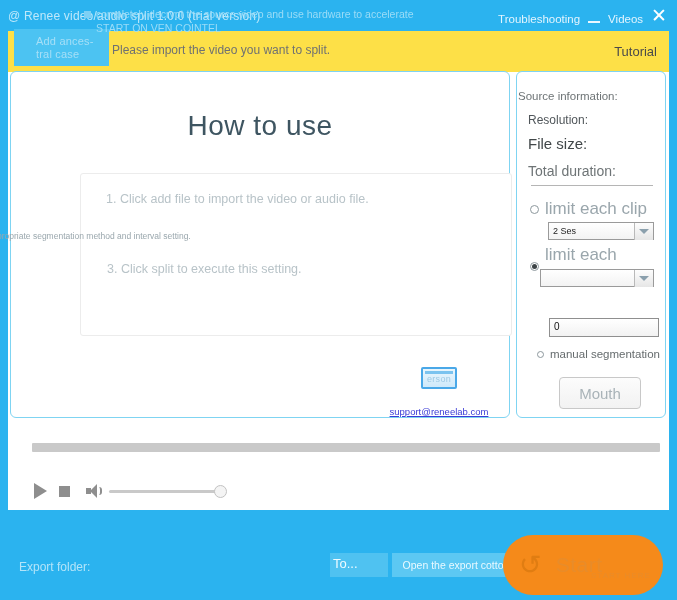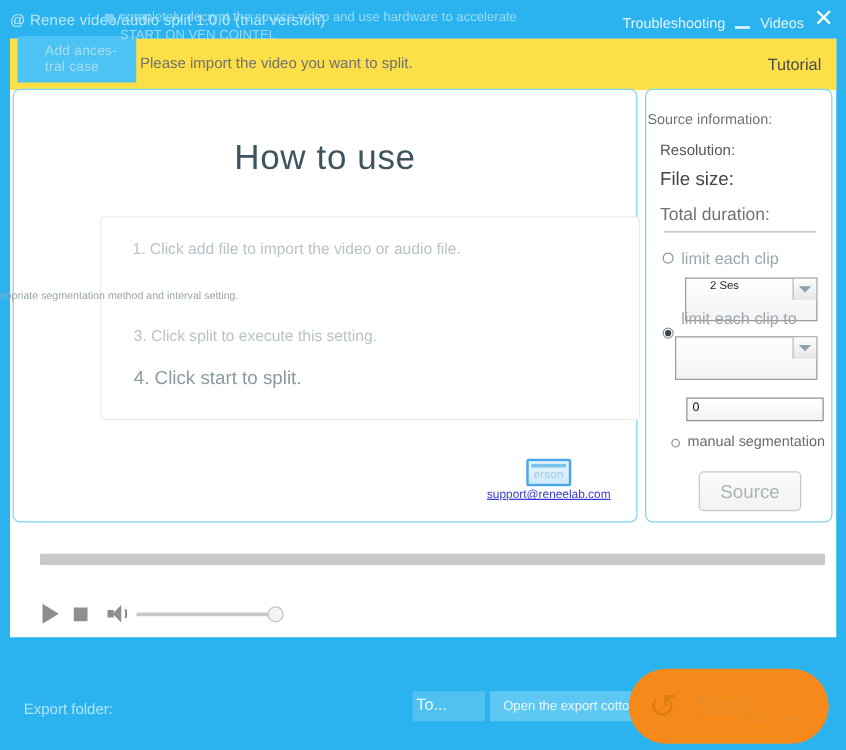--- a/index.html
+++ b/index.html
@@ -108,21 +108,21 @@
   .step1 { left: 25px; top: 18px;  font-size: 12.5px; }
   .step2 { left: -170px; top: 57px; font-size: 8.5px; color: #9aa7ad; }
   .step3 { left: 26px; top: 88px;  font-size: 12.5px; }
   .step4 { left: 26px; top: 120px; font-size: 15px; color: #8b9aa1; }
 
   .support-wrap {
     position: absolute; left: 378px; top: 295px;
     width: 100px; text-align: center;
   }
   .support-icon {
-    width: 36px; height: 22px; margin: 0 auto 1px;
+    width: 36px; height: 22px; margin: 0 auto 17px;
     border: 2px solid #4aa8e8;
     background: linear-gradient(#eaf6fd,#cfe9fa);
     position: relative;
     border-radius: 2px;
   }
   .support-icon::before {
     content: ""; position: absolute; left: 2px; right: 2px; top: 2px;
     height: 3px; background: #7bc3ef;
   }
   .support-icon span {
@@ -161,32 +161,32 @@
     border: 1px solid #8d989d; background: #fff;
     flex: 0 0 auto; margin-right: 6px;
   }
   .radio.checked { border-color: #8d989d; }
   .radio.checked::after {
     content: ""; display: block;
     width: 5px; height: 5px; border-radius: 50%;
     background: #3c4346; margin: 1px auto 0;
   }
   .radio-label {
-    font-size: 13px; color: #9aa6ac; white-space: nowrap;
+    font-size: 17px; color: #9aa6ac; white-space: nowrap;
   }
   .radio-label.two-line { white-space: normal; width: 96px; line-height: 22px; }
 
   .select {
     position: absolute;
-    height: 35px;
+    height: 18px;
     border: 1px solid #9a9a9a;
     background: linear-gradient(#ffffff,#f3f3f3);
-    display: flex; 
+    display: flex; align-items: center;
     font-size: 9px; color: #1c1c1c;
-    padding-left: 19px;
+    padding-left: 4px;
   }
   .sel1 { left: 31px; top: 150px; width: 106px; }
   .sel2 { left: 23px; top: 197px; width: 114px; }
   .select .arrow {
     margin-left: auto;
     width: 19px; height: 17px;
     border-left: 1px solid #b9b9b9;
     background: linear-gradient(#fdfdfd,#e6e6e6);
     display:flex; align-items:center; justify-content:center;
   }
@@ -358,21 +358,20 @@
       <div class="tutorial">Tutorial</div>
     </div>
 
     <div class="preview">
       <div class="howto">How to use</div>
 
       <div class="steps">
         <div class="step step1">1. Click add file to import the video or audio file.</div>
         <div class="step step2">2. Please select the appropriate segmentation method and interval setting.</div>
         <div class="step step3">3. Click split to execute this setting.</div>
-        <div class="step step4">4. Click start to split.</div>
       </div>
 
       <div class="support-wrap">
         <div class="support-icon">
           <span>erson</span>
         </div>
         <div class="support-link">support@reneelab.com</div>
       </div>
     </div>
 
@@ -405,21 +404,21 @@
           </span>
       </div>
 
       <div class="seg-input">0</div>
 
       <div class="manual-row">
         <span class="radio" style="width:7px;height:7px;"></span>
         <span class="manual-label">manual segmentation</span>
       </div>
 
-      <div class="split-btn">Source</div>
+      <div class="split-btn">Mouth</div>
     </div>
 
     <div class="seekbar"></div>
     <div class="transport">
       <span class="play-ico"></span>
       <span class="stop-ico"></span>
       <span class="spk-ico">
           <span class="spk-wave"></span>
         </span>
       <span class="vol-track">

